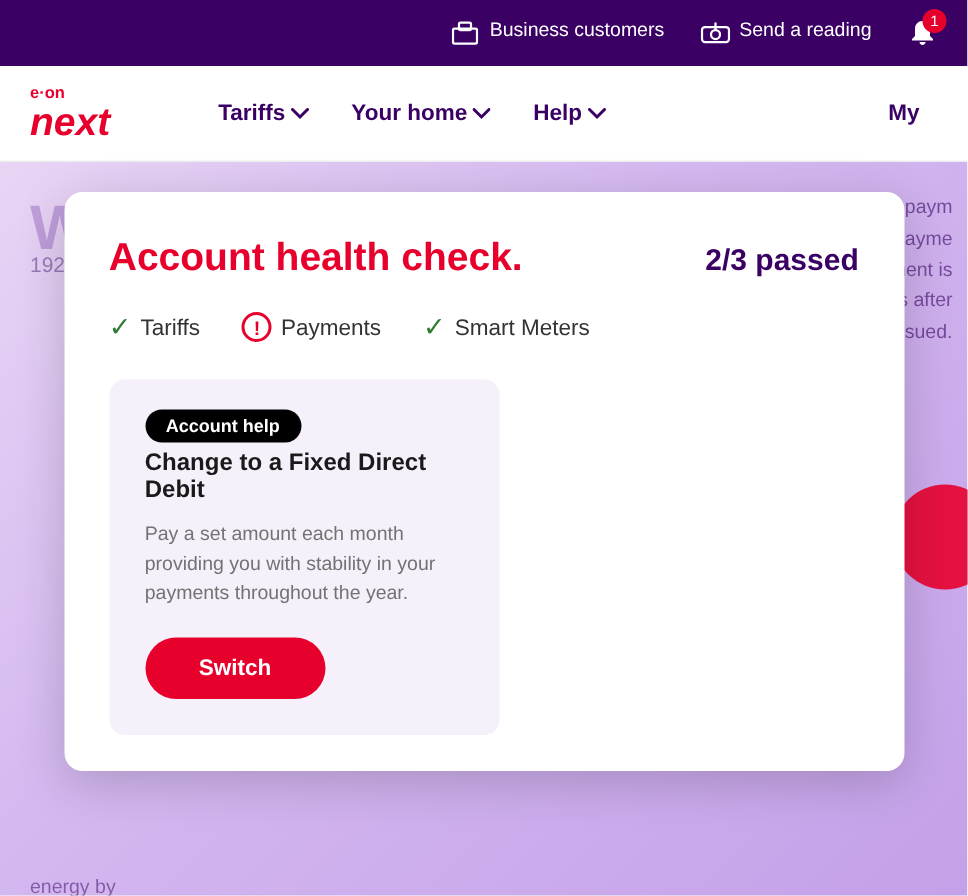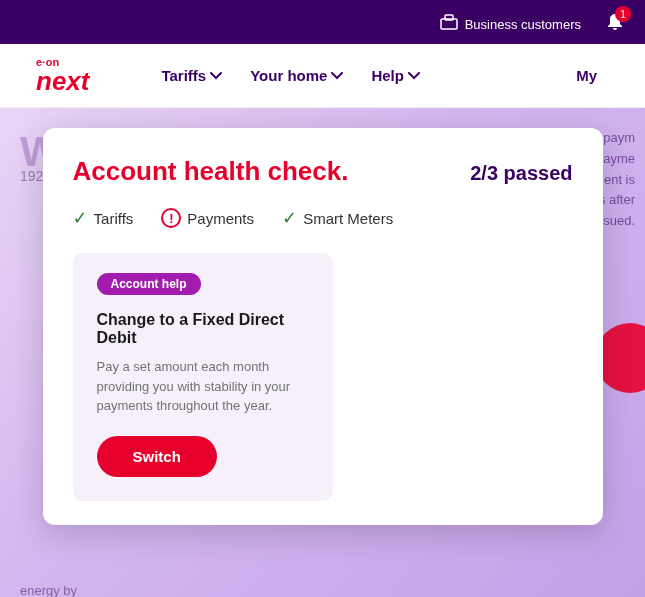--- a/index.html
+++ b/index.html
@@ -16,21 +16,21 @@
       background-color: #3a0064;
       height: 44px;
       display: flex;
       align-items: center;
       justify-content: flex-end;
       padding: 0 20px;
       gap: 24px;
     }
     .top-bar-item {
       display: flex;
-      align-items: flex-end;
+      align-items: flex-start;
       gap: 6px;
       color: white;
       font-size: 13px;
       cursor: pointer;
     }
     .top-bar-icon {
       width: 20px;
       height: 20px;
       display: flex;
       align-items: center;
@@ -57,21 +57,21 @@
       align-items: center;
       justify-content: center;
     }
 
     
     .main-nav {
       background-color: white;
       height: 64px;
       display: flex;
       align-items: center;
-      padding: 0 36px;
+      padding: 0 20px;
       gap: 0;
       border-bottom: 1px solid #eee;
       position: relative;
     }
     .logo-area {
       margin-right: 60px;
     }
     .logo-eon {
       font-size: 11px;
       color: #e8002d;
@@ -170,21 +170,21 @@
       background: white;
       border-radius: 12px;
       padding: 28px 30px 24px 30px;
       width: 560px;
       box-shadow: 0 8px 32px rgba(0,0,0,0.18);
       position: relative;
     }
 
     .modal-header {
       display: flex;
-      align-items: flex-start;
+      align-items: center;
       justify-content: space-between;
       margin-bottom: 20px;
     }
 
     .modal-title {
       font-size: 26px;
       font-weight: bold;
       color: #e8002d;
       line-height: 1.2;
     }
@@ -231,28 +231,28 @@
     }
 
     
     .info-card {
       background: #f5f0fa;
       border-radius: 10px;
       padding: 20px 24px 24px 24px;
       max-width: 260px;
     }
     .account-help-badge {
-      background: #a21caf;
+      background: #000000;
       color: white;
       font-size: 12px;
       font-weight: 600;
       padding: 4px 14px;
       border-radius: 20px;
       display: inline-block;
-      margin-bottom: 16px;
+      margin-bottom: 5px;
     }
     .info-card-title {
       font-size: 16px;
       font-weight: bold;
       color: #1a1a1a;
       margin-bottom: 10px;
     }
     .info-card-body {
       font-size: 13px;
       color: #737373;
@@ -276,20 +276,30 @@
 
 <div class="top-bar">
   <div class="top-bar-item">
     <div class="top-bar-icon">
       <svg width="18" height="16" viewBox="0 0 18 16" fill="none">
         <rect x="1" y="5" width="16" height="10" rx="1" stroke="white" stroke-width="1.5" fill="none"></rect>
         <rect x="5" y="1" width="8" height="5" rx="1" stroke="white" stroke-width="1.5" fill="none"></rect>
       </svg>
     </div>
     <span>Business customers</span>
+  </div>
+  <div class="top-bar-item">
+    <div class="top-bar-icon">
+      <svg width="20" height="16" viewBox="0 0 20 16" fill="none">
+        <rect x="1" y="4" width="18" height="10" rx="2" stroke="white" stroke-width="1.5" fill="none"></rect>
+        <circle cx="10" cy="9" r="3" stroke="white" stroke-width="1.5" fill="none"></circle>
+        <line x1="10" y1="6" x2="10" y2="1" stroke="white" stroke-width="1.5"></line>
+      </svg>
+    </div>
+    <span>Send a reading</span>
   </div>
   <div class="notif-wrapper">
     <div class="top-bar-icon">
       <svg width="20" height="20" viewBox="0 0 20 20" fill="none">
         <path d="M10 2C7.24 2 5 4.24 5 7v5l-2 2v1h14v-1l-2-2V7c0-2.76-2.24-5-5-5z" fill="white"></path>
         <path d="M10 18c1.1 0 2-.9 2-2H8c0 1.1.9 2 2 2z" fill="white"></path>
       </svg>
     </div>
     <span class="notif-badge">1</span>
   </div>

